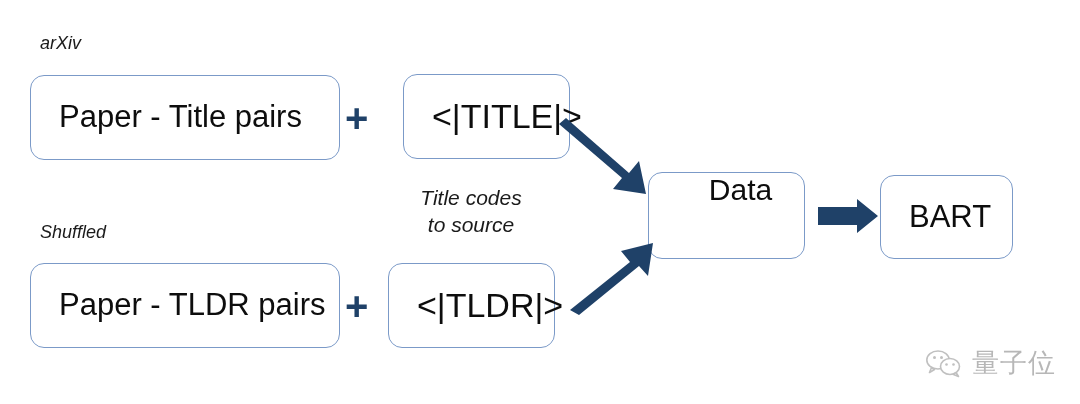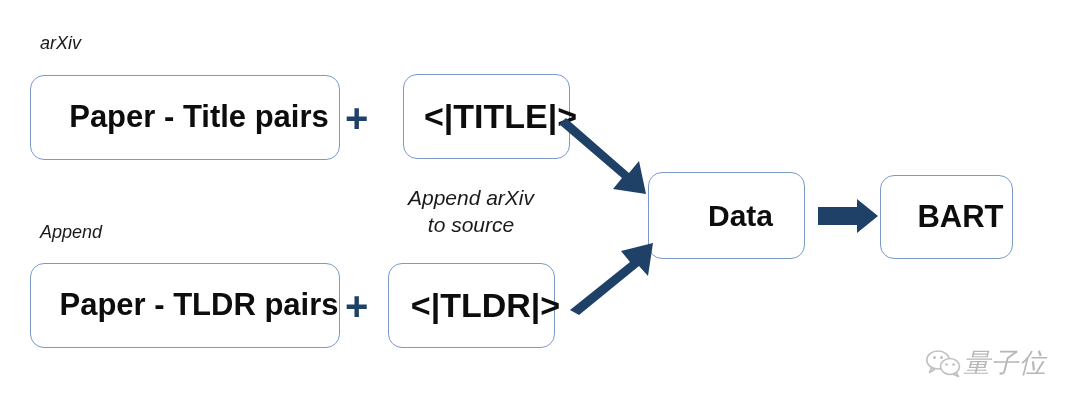--- a/index.html
+++ b/index.html
@@ -21,25 +21,25 @@
 
   
   .node {
     position: absolute;
     box-sizing: border-box;
     background: #ffffff;
     border: 1.6px solid #7b9ac8;
     border-radius: 14px;
     display: flex;
     align-items: center;
-    justify-content: center;
+    justify-content: flex-start;
     text-align: center;
     color: #0d0d0d;
     font-family: "Liberation Sans", sans-serif;
-    font-weight: 700;
+    font-weight: 400;
     line-height: 1.12;
     letter-spacing: 0px;
     padding-left: 28px;
   }
 
   .node-dataset   { font-size: 31px; }
   .node-code      { font-size: 34px; }
   .node-shuffled  { font-size: 30px; }
   .node-bart      { font-size: 31px; }
 
@@ -84,39 +84,39 @@
     width: 1080px;
     height: 404px;
     pointer-events: none;
   }
 
   
   .watermark {
     position: absolute;
     display: flex;
     align-items: center;
+    gap: 9px;
     opacity: 0.62;
-    font-style: italic;
   }
   .watermark-text {
     font-family: "DejaVu Sans", sans-serif;
     font-size: 27px;
     color: #8c8c8c;
     letter-spacing: 1px;
     white-space: nowrap;
   }
 </style>
 </head>
 <body>
 
 <div id="canvas">
 
   <div class="caption" style="left:40px; top:33px;">arXiv</div>
 
-  <div class="caption" style="left:40px; top:222px;">Append</div>
+  <div class="caption" style="left:40px; top:222px;">Shuffled</div>
 
   <div class="node node-dataset" style="left:30px; top:75px; width:310px; height:85px;">
     <span>Paper - Title pairs</span>
   </div>
 
   <div class="node node-dataset" style="left:30px; top:263px; width:310px; height:85px;">
     <span>Paper - TLDR pairs</span>
   </div>
 
   <div class="plus" style="left:345px; top:98px;">+</div>
@@ -125,21 +125,21 @@
 
   <div class="node node-code" style="left:403px; top:74px; width:167px; height:85px;">
     <span>&lt;|TITLE|&gt;</span>
   </div>
 
   <div class="node node-code" style="left:388px; top:263px; width:167px; height:85px;">
     <span>&lt;|TLDR|&gt;</span>
   </div>
 
   <div class="note" style="left:378px; top:185px; width:186px;">
-    <div>Append arXiv</div>
+    <div>Title codes</div>
     <div>to source</div>
   </div>
 
   <div class="node node-shuffled" style="left:648px; top:172px; width:157px; height:87px; flex-direction:column;">
     <span>Data</span>
   </div>
 
   <div class="node node-bart" style="left:880px; top:175px; width:133px; height:84px;">
     <span>BART</span>
   </div>

